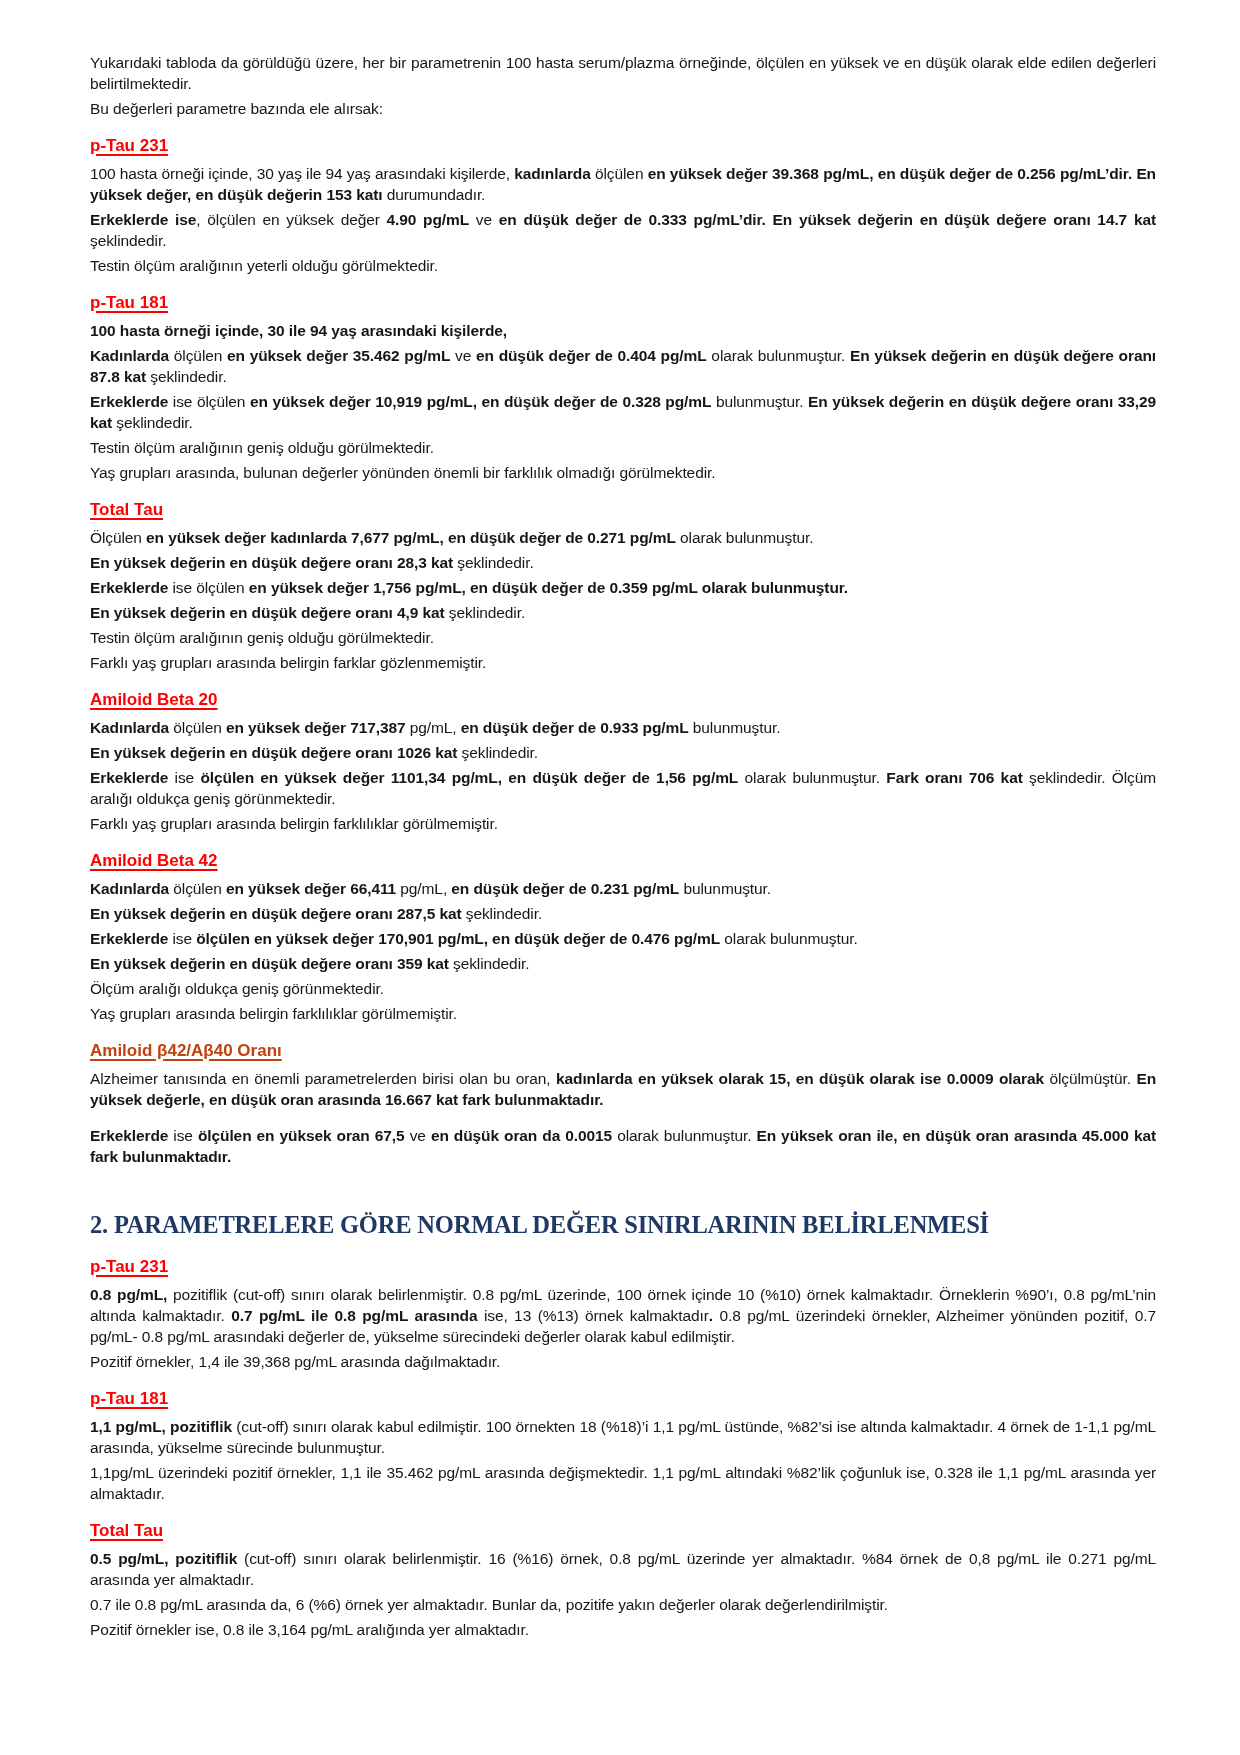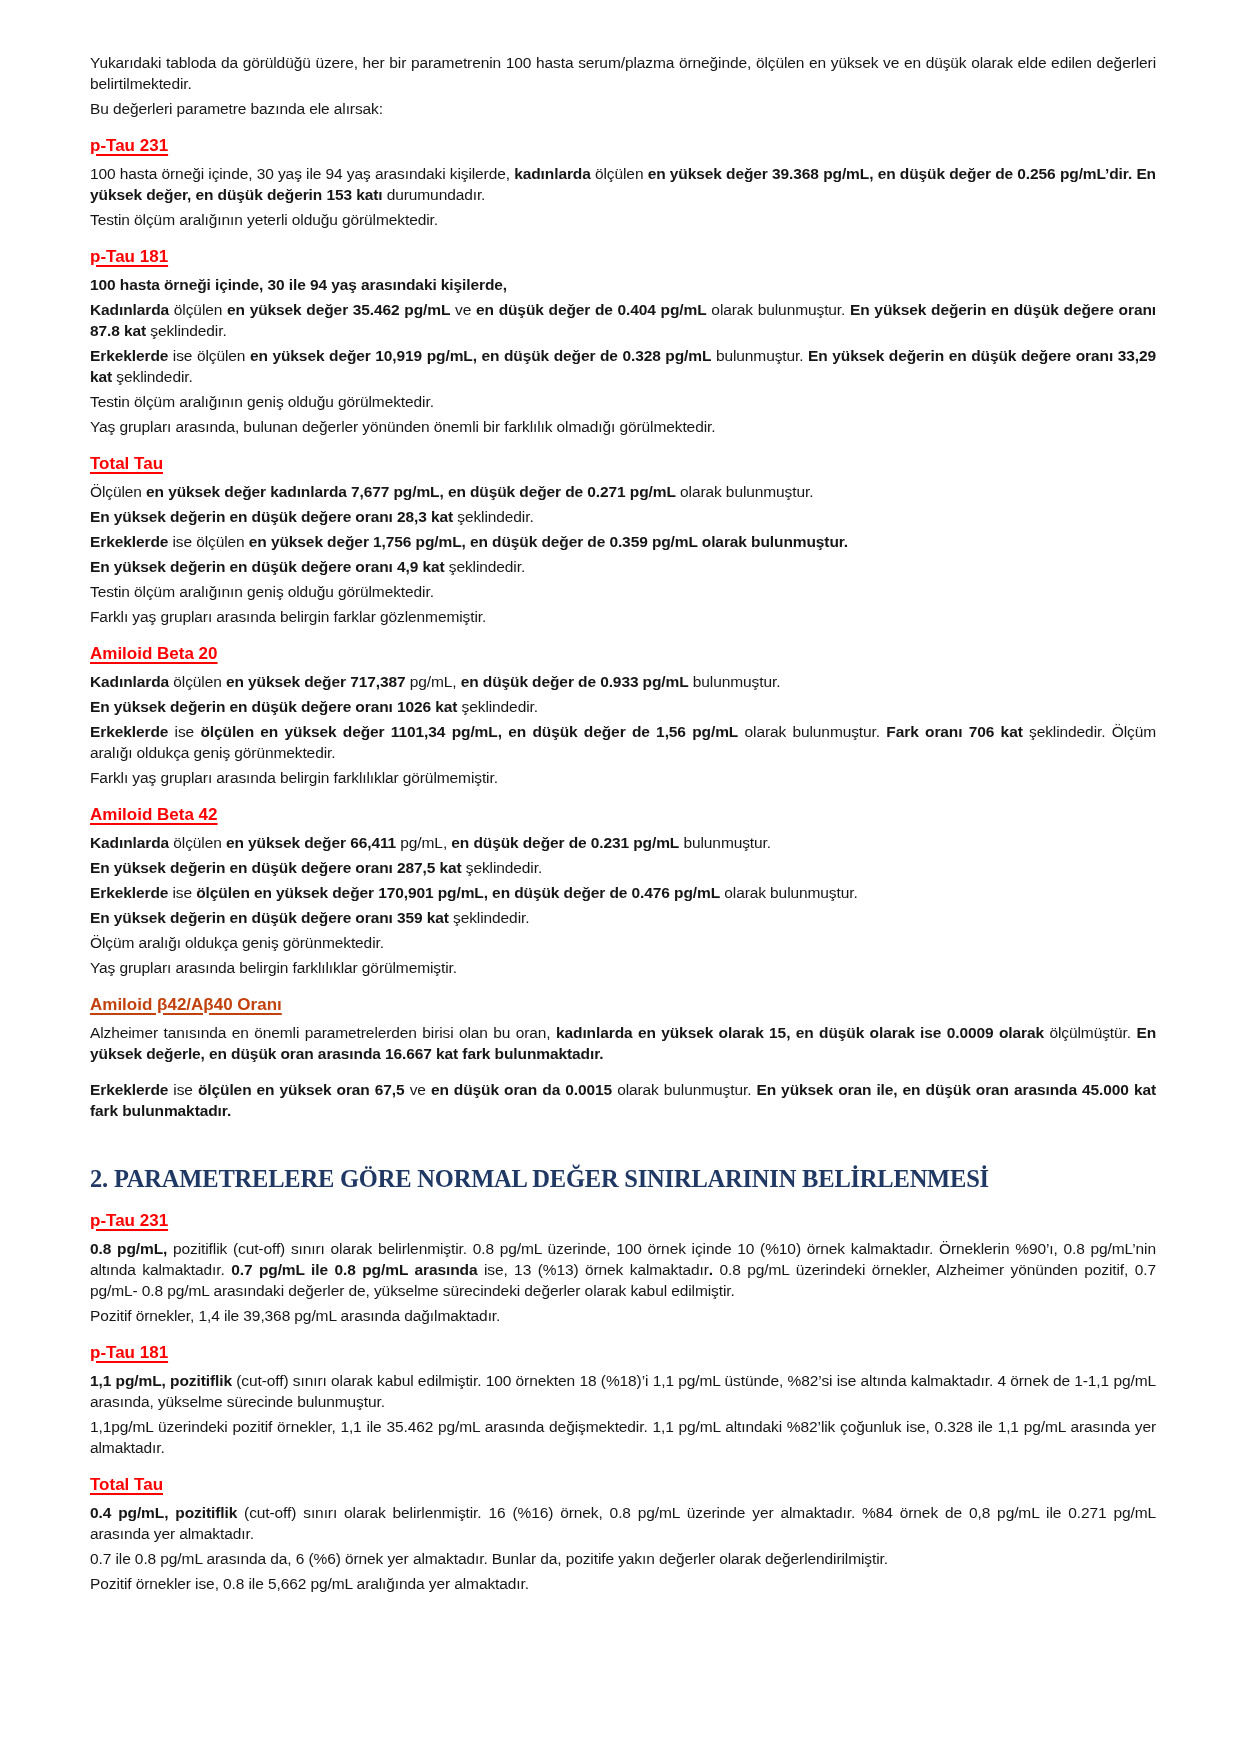--- a/index.html
+++ b/index.html
@@ -48,20 +48,21 @@
 
 <div class="page">
   <div id="doc-content" style="color: rgb(22, 22, 22);">
       <section class="doc-section">
         <p class="body-para"><span>Yukarıdaki tabloda da görüldüğü üzere, her bir parametrenin 100 hasta serum/plazma örneğinde, ölçülen en yüksek ve en düşük olarak elde edilen değerleri belirtilmektedir.</span></p>
         <p class="body-para"><span>Bu değerleri parametre bazında ele alırsak:</span></p>
       </section>
       <section class="doc-section">
         <h2 class="red-heading" style="color: rgb(255, 0, 0);">p-Tau 231</h2>
         <p class="body-para"><span>100 hasta örneği içinde, 30 yaş ile 94 yaş arasındaki kişilerde, </span><b>kadınlarda</b><span> ölçülen </span><b>en yüksek değer 39.368 pg/mL, en düşük değer de 0.256 pg/mL’dir. En yüksek değer, en düşük değerin 153 katı</b><span> durumundadır.</span></p>
+        <p class="body-para"><b>Erkeklerde ise</b><span>, ölçülen en yüksek değer </span><b>4.90 pg/mL</b><span> ve </span><b>en düşük değer de 0.333 pg/mL’dir. En yüksek değerin en düşük değere oranı 14.7 kat</b><span> şeklindedir.</span></p>
         <p class="body-para"><span>Testin ölçüm aralığının yeterli olduğu görülmektedir.</span></p>
       </section>
       <section class="doc-section">
         <h2 class="red-heading" style="color: rgb(255, 0, 0);">p-Tau 181</h2>
         <p class="body-para"><b>100 hasta örneği içinde, 30 ile 94 yaş arasındaki kişilerde,</b></p>
         <p class="body-para"><b>Kadınlarda</b><span> ölçülen </span><b>en yüksek değer 35.462 pg/mL</b><span> ve </span><b>en düşük değer de 0.404 pg/mL</b><span> olarak bulunmuştur. </span><b>En yüksek değerin en düşük değere oranı 87.8 kat</b><span> şeklindedir.</span></p>
         <p class="body-para"><b>Erkeklerde</b><span> ise ölçülen </span><b>en yüksek değer 10,919 pg/mL, en düşük değer de 0.328 pg/mL</b><span> bulunmuştur. </span><b>En yüksek değerin en düşük değere oranı 33,29 kat</b><span> şeklindedir.</span></p>
         <p class="body-para"><span>Testin ölçüm aralığının geniş olduğu görülmektedir.</span></p>
         <p class="body-para"><span>Yaş grupları arasında, bulunan değerler yönünden önemli bir farklılık olmadığı görülmektedir.</span></p>
       </section>
@@ -103,18 +104,18 @@
         <p class="body-para"><b>0.8 pg/mL,</b><span> pozitiflik (cut-off) sınırı olarak belirlenmiştir. 0.8 pg/mL üzerinde, 100 örnek içinde 10 (%10) örnek kalmaktadır. Örneklerin %90’ı, 0.8 pg/mL’nin altında kalmaktadır. </span><b>0.7 pg/mL ile 0.8 pg/mL arasında</b><span> ise, 13 (%13) örnek kalmaktadır</span><b>.</b><span> 0.8 pg/mL üzerindeki örnekler, Alzheimer yönünden pozitif, 0.7 pg/mL- 0.8 pg/mL arasındaki değerler de, yükselme sürecindeki değerler olarak kabul edilmiştir.</span></p>
         <p class="body-para"><span>Pozitif örnekler, 1,4 ile 39,368 pg/mL arasında dağılmaktadır.</span></p>
       </section>
       <section class="doc-section">
         <h2 class="red-heading" style="color: rgb(255, 0, 0);">p-Tau 181</h2>
         <p class="body-para"><b>1,1 pg/mL, pozitiflik</b><span> (cut-off) sınırı olarak kabul edilmiştir. 100 örnekten 18 (%18)’i 1,1 pg/mL üstünde, %82’si ise altında kalmaktadır. 4 örnek de 1-1,1 pg/mL arasında, yükselme sürecinde bulunmuştur.</span></p>
         <p class="body-para"><span>1,1pg/mL üzerindeki pozitif örnekler, 1,1 ile 35.462 pg/mL arasında değişmektedir. 1,1 pg/mL altındaki %82’lik çoğunluk ise, 0.328 ile 1,1 pg/mL arasında yer almaktadır.</span></p>
       </section>
       <section class="doc-section">
         <h2 class="red-heading" style="color: rgb(255, 0, 0);">Total Tau</h2>
-        <p class="body-para"><b>0.4 pg/mL, pozitiflik</b><span> (cut-off) sınırı olarak belirlenmiştir. 16 (%16) örnek, 0.8 pg/mL üzerinde yer almaktadır. %84 örnek de 0,8 pg/mL ile 0.271 pg/mL arasında yer almaktadır.</span></p>
+        <p class="body-para"><b>0.5 pg/mL, pozitiflik</b><span> (cut-off) sınırı olarak belirlenmiştir. 16 (%16) örnek, 0.8 pg/mL üzerinde yer almaktadır. %84 örnek de 0,8 pg/mL ile 0.271 pg/mL arasında yer almaktadır.</span></p>
         <p class="body-para"><span>0.7 ile 0.8 pg/mL arasında da, 6 (%6) örnek yer almaktadır. Bunlar da, pozitife yakın değerler olarak değerlendirilmiştir.</span></p>
-        <p class="body-para"><span>Pozitif örnekler ise, 0.8 ile 5,662 pg/mL aralığında yer almaktadır.</span></p>
+        <p class="body-para"><span>Pozitif örnekler ise, 0.8 ile 3,164 pg/mL aralığında yer almaktadır.</span></p>
       </section>
     </div>
 </div>
 
 </body></html>

